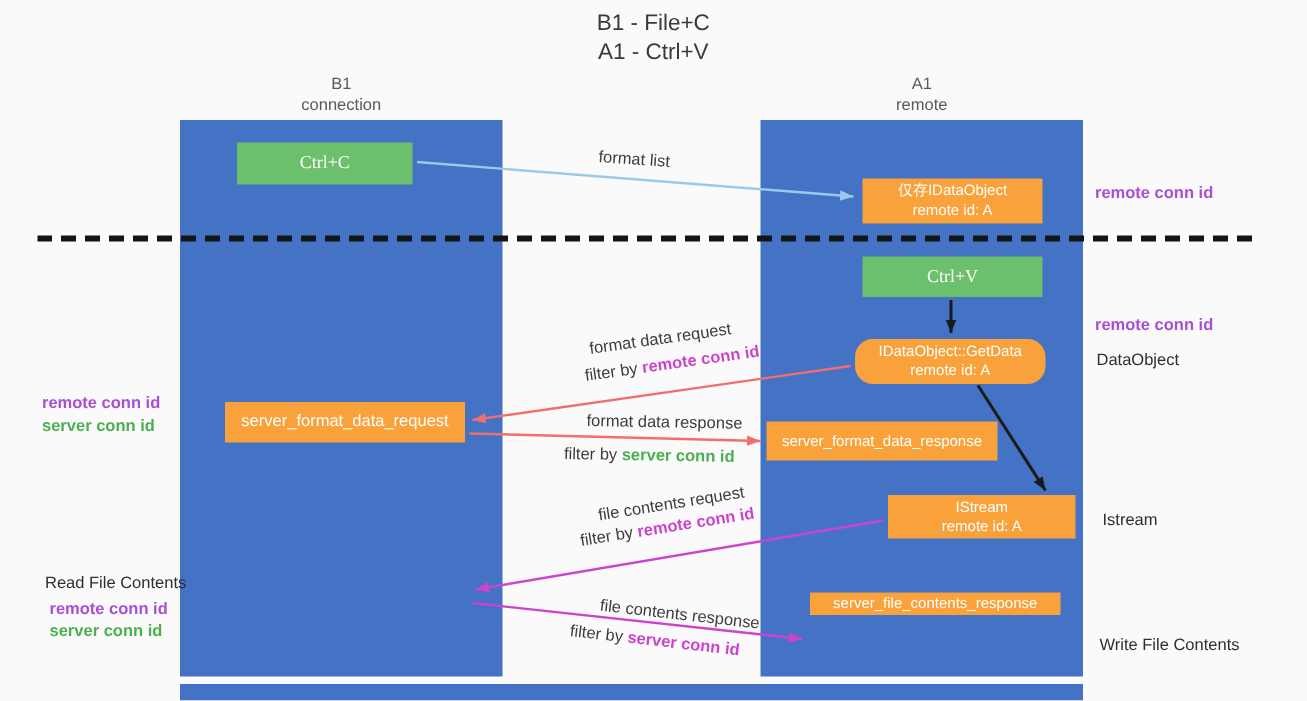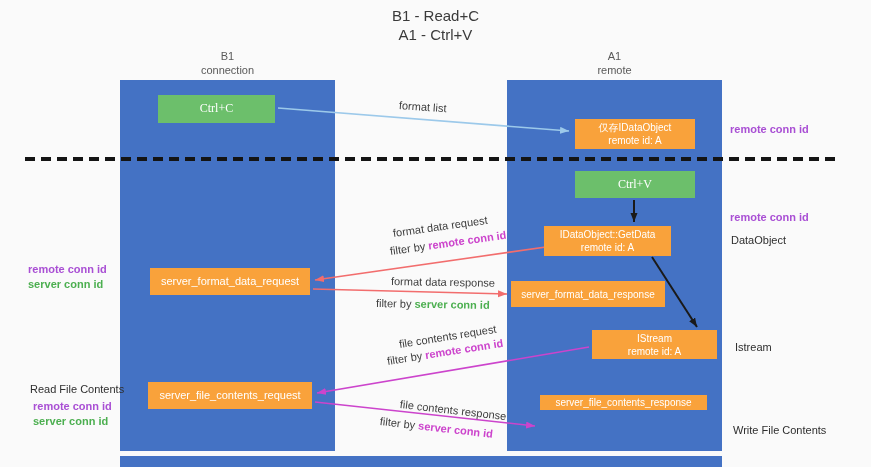--- a/index.html
+++ b/index.html
@@ -26,21 +26,21 @@
   .hl-green{color:#4CAF50;font-weight:bold;}
   .dark{color:#2e2e2e;}
   svg.arrows{position:absolute;left:0;top:0;z-index:2;pointer-events:none;}
 </style>
 </head>
 <body>
 
 <div class="canvas">
 
   <div class="title">
-    <div>B1 - Read+C</div>
+    <div>B1 - File+C</div>
     <div>A1 - Ctrl+V</div>
   </div>
 
   <div class="col-header" style="left:120px;top:49px;width:215px;text-align:center;">
     <div>B1</div>
     <div>connection</div>
   </div>
   <div class="col-header" style="left:507px;top:49px;width:215px;">
     <div>A1</div>
     <div>remote</div>
@@ -82,41 +82,38 @@
 
   <div class="box orange fs10" style="left:575px;top:119px;width:120px;height:30px;">
     <div>仅存IDataObject</div>
     <div>remote id: A</div>
   </div>
 
   <div class="box green fs12" style="left:575px;top:171px;width:120px;height:27px;">
     <div>Ctrl+V</div>
   </div>
 
-  <div class="box orange fs10" style="left:544px;top:226px;width:127px;height:30px;">
+  <div class="box orange fs10" style="left:570px;top:226px;width:127px;height:30px;border-radius:12px;">
     <div>IDataObject::GetData</div>
     <div>remote id: A</div>
   </div>
 
   <div class="box orange fs11" style="left:150px;top:268px;width:160px;height:27px;">
     <div>server_format_data_request</div>
   </div>
 
   <div class="box orange fs10" style="left:511px;top:281px;width:154px;height:26px;">
     <div>server_format_data_response</div>
   </div>
 
   <div class="box orange fs10" style="left:592px;top:330px;width:125px;height:29px;">
     <div>IStream</div>
     <div>remote id: A</div>
   </div>
 
-  <div class="box orange fs11" style="left:148px;top:382px;width:164px;height:27px;">
-    <div>server_file_contents_request</div>
-  </div>
 
   <div class="box orange fs10" style="left:540px;top:395px;width:167px;height:15px;">
     <div>server_file_contents_response</div>
   </div>
 
   <div class="alabel" style="left:399px;top:99px;transform:rotate(4deg);">format list</div>
 
   <div class="alabel" style="left:393px;top:227px;transform:rotate(-8deg);">format data request</div>
   <div class="alabel" style="left:390px;top:245px;transform:rotate(-8deg);">
     <span>filter by </span><span class="hl-magenta">remote conn id</span>

